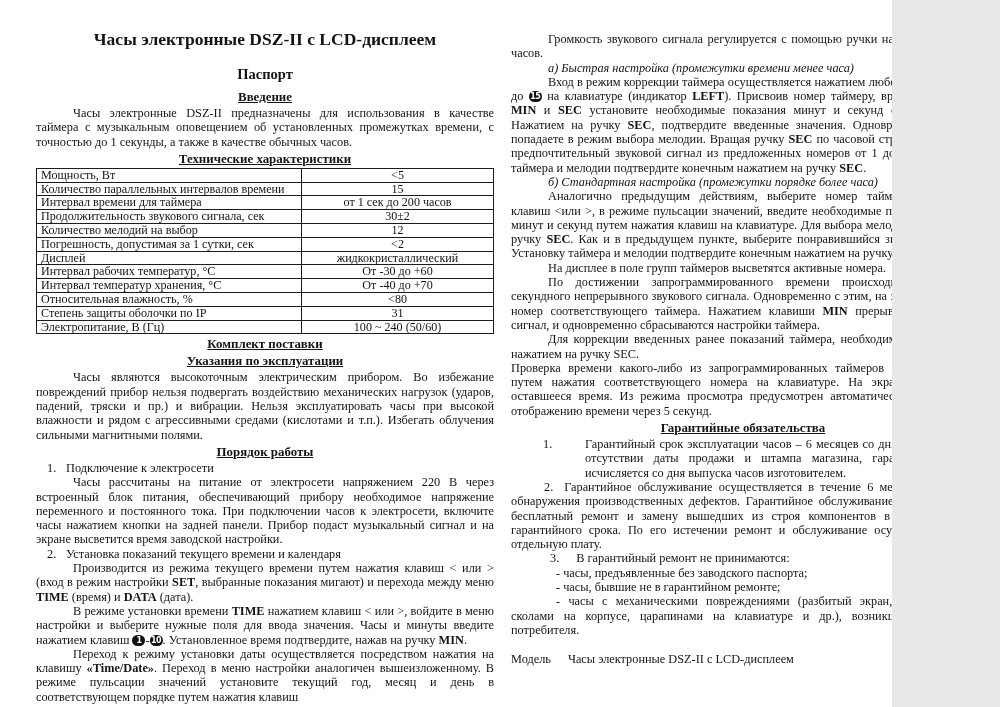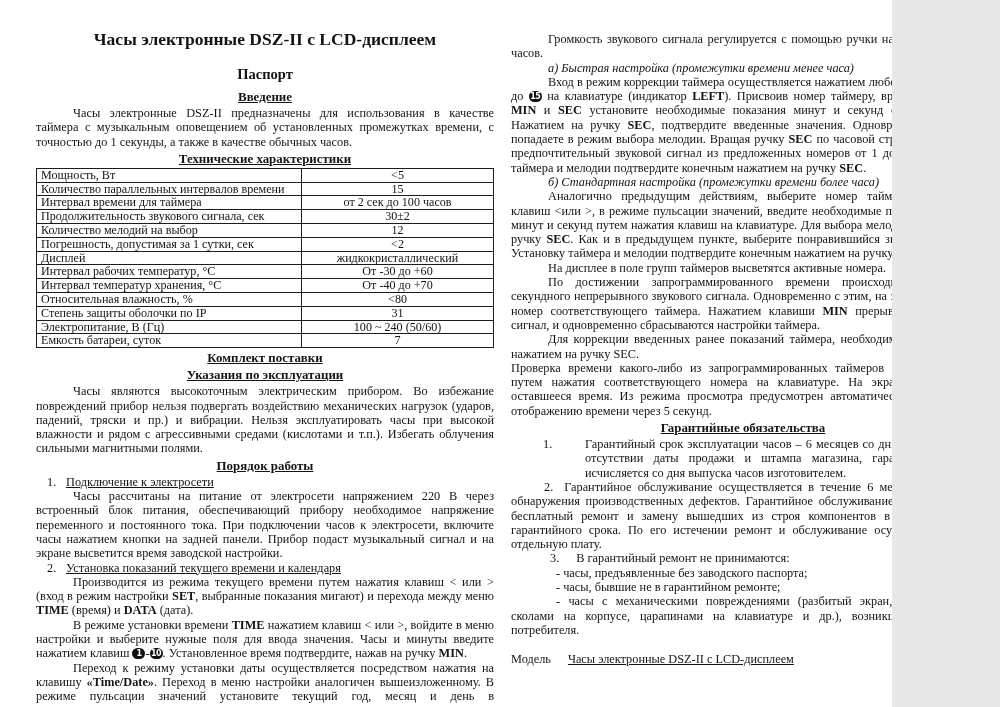--- a/index.html
+++ b/index.html
@@ -12,21 +12,21 @@
   .ind{text-indent:37px;}
   .it{font-style:italic;}
   .title{font-size:17.5px;font-weight:bold;text-align:center;margin:2px 0 17px;line-height:19px;}
   .subtitle{font-size:14.5px;font-weight:bold;text-align:center;margin:0 0 8px;line-height:16px;}
   .h3{font-size:12.9px;font-weight:bold;text-align:center;margin:3px 0 2px;line-height:14px;text-decoration:underline;}
   table.specs{width:100%;border-collapse:collapse;margin:2px 0 2px;padding-left:8px;}
   table.specs td{border:1px solid #1c1c1c;font-size:12.1px;line-height:12.8px;padding:0 4px;vertical-align:middle;}
   table.specs td.val{text-align:center;width:42%;padding:0 2px;}
   .numitem{margin-left:11px;}
   .num{display:inline-block;width:19px;text-indent:0;}
-  .u{text-decoration:underline;}
+  .u{}
   .st-b{font-weight:bold;}
   .st-n{display:inline-block;background:#111;color:#fff;border-radius:8px;min-width:11px;height:11px;
         line-height:11.5px;font-size:8px;font-weight:bold;text-align:center;text-indent:0;
         font-family:"DejaVu Sans",sans-serif;vertical-align:1px;letter-spacing:-0.5px;padding:0 1px;}
   .wli1{margin-left:74px;text-align:justify;}
   .wnum1{display:inline-block;width:42px;margin-left:-42px;text-indent:0;}
   .wli2{text-indent:33px;text-align:justify;}
   .wnum2{padding-right:11px;}
   .wli3{text-indent:39px;}
   .wnum3{padding-right:17px;}
@@ -56,21 +56,21 @@
           <tr>
             <td>Мощность, Вт</td>
             <td class="val">&lt;5</td>
           </tr>
       <tr>
             <td>Количество параллельных интервалов времени</td>
             <td class="val">15</td>
           </tr>
       <tr>
             <td>Интервал времени для таймера</td>
-            <td class="val">от 2 сек до 100 часов</td>
+            <td class="val">от 1 сек до 200 часов</td>
           </tr>
       <tr>
             <td>Продолжительность звукового сигнала, сек</td>
             <td class="val">30±2</td>
           </tr>
       <tr>
             <td>Количество мелодий на выбор</td>
             <td class="val">12</td>
           </tr>
       <tr>
@@ -94,24 +94,20 @@
             <td class="val">&lt;80</td>
           </tr>
       <tr>
             <td>Степень защиты оболочки по IP</td>
             <td class="val">31</td>
           </tr>
       <tr>
             <td>Электропитание,  В (Гц)</td>
             <td class="val">100 ~ 240 (50/60)</td>
           </tr>
-      <tr>
-            <td>Емкость батареи, суток</td>
-            <td class="val">7</td>
-          </tr>
     </tbody>
       </table>
 
     <div class="h3">Комплект поставки</div>
 
     <div class="h3">Указания по эксплуатации</div>
     <p class="ind">Часы являются высокоточным электрическим прибором. Во избежание повреждений прибор нельзя подвергать воздействию механических нагрузок (ударов, падений, тряски и пр.) и вибрации. Нельзя эксплуатировать часы при высокой влажности и рядом с агрессивными средами (кислотами и т.п.). Избегать облучения сильными магнитными полями.</p>
 
     <div class="h3">Порядок работы</div>
 
@@ -126,21 +122,21 @@
     <p class="ind"><span>Производится из режима текущего времени путем нажатия клавиш &lt; или &gt; (вход в режим настройки </span><span class="st-b">SET</span><span>, выбранные показания мигают) и перехода между меню </span><span class="st-b">TIME</span><span> (время) и </span><span class="st-b">DATA</span><span> (дата).</span></p>
     <p class="ind"><span>В режиме установки времени </span><span class="st-b">TIME</span><span> нажатием клавиш &lt; или &gt;, войдите в меню настройки и выберите нужные поля для ввода значения. Часы и минуты введите нажатием клавиш </span><span class="st-n">1</span><span>-</span><span class="st-n">10</span><span>. Установленное время подтвердите, нажав на ручку </span><span class="st-b">MIN</span><span>.</span></p>
     <p class="ind"><span>Переход к режиму установки даты осуществляется посредством нажатия на клавишу </span><span class="st-b">«Time/Date»</span><span>. Переход в меню настройки аналогичен вышеизложенному.  В режиме пульсации значений установите текущий год, месяц и день в соответствующем порядке путем нажатия клавиш </span></p>
 
   </div>
 
   <div class="col col-right">
     <p class="ind">Громкость звукового сигнала регулируется с помощью ручки на задней панели часов.</p>
     <p class="ind it">а) Быстрая настройка (промежутки времени менее часа)</p>
     <p class="ind"><span>Вход в режим коррекции таймера осуществляется нажатием любой кнопки от </span><span class="st-n">1</span><span> до </span><span class="st-n">15</span><span> на клавиатуре (индикатор </span><span class="st-b">LEFT</span><span>). Присвоив номер таймеру, вращением ручек </span><span class="st-b">MIN</span><span> и </span><span class="st-b">SEC</span><span> установите необходимые показания минут и секунд соответственно. Нажатием на ручку </span><span class="st-b">SEC</span><span>, подтвердите введенные значения. Одновременно с этим попадаете в режим выбора мелодии. Вращая ручку </span><span class="st-b">SEC</span><span> по часовой стрелке, выберите предпочтительный звуковой сигнал из предложенных номеров от 1 до 12. Установку таймера и мелодии подтвердите конечным нажатием на ручку </span><span class="st-b">SEC</span><span>.</span></p>
-    <p class="ind it">б) Стандартная настройка (промежутки времени более часа)</p>
+    <p class="ind it">б) Стандартная настройка (промежутки порядке более часа)</p>
     <p class="ind"><span>Аналогично предыдущим действиям, выберите номер таймера. Нажатием клавиш &lt;или &gt;, в режиме пульсации значений, введите необходимые показания часов, минут и секунд путем нажатия клавиш на клавиатуре. Для выбора мелодии нажмите на ручку </span><span class="st-b">SEC</span><span>. Как и в предыдущем пункте, выберите понравившийся звуковой сигнал. Установку таймера и мелодии подтвердите конечным нажатием на ручку </span><span class="st-b">SEC</span><span>.</span></p>
     <p class="ind">На дисплее в поле групп таймеров высветятся активные номера.</p>
     <p class="ind"><span>По достижении запрограммированного времени происходит подача 30 секундного непрерывного звукового сигнала. Одновременно с этим, на экране замигает номер соответствующего таймера. Нажатием клавиши </span><span class="st-b">MIN</span><span> прерывается звуковой сигнал, и одновременно сбрасываются настройки таймера.</span></p>
     <p class="ind">Для коррекции введенных ранее показаний таймера, необходимо их отменить нажатием на ручку SEC.</p>
     <p>Проверка времени какого-либо из запрограммированных таймеров осуществляется путем нажатия соответствующего номера на клавиатуре. На экране высветится оставшееся время. Из режима просмотра предусмотрен автоматический переход к отображению времени через 5 секунд.</p>
 
     <div class="h3">Гарантийные обязательства</div>
     <div class="wli1">
       <span class="wnum1">1.</span><span>Гарантийный срок эксплуатации часов – 6 месяцев со дня продажи. При отсутствии даты продажи и штампа магазина, гарантийный срок исчисляется со дня выпуска часов изготовителем.</span>
     </div>

